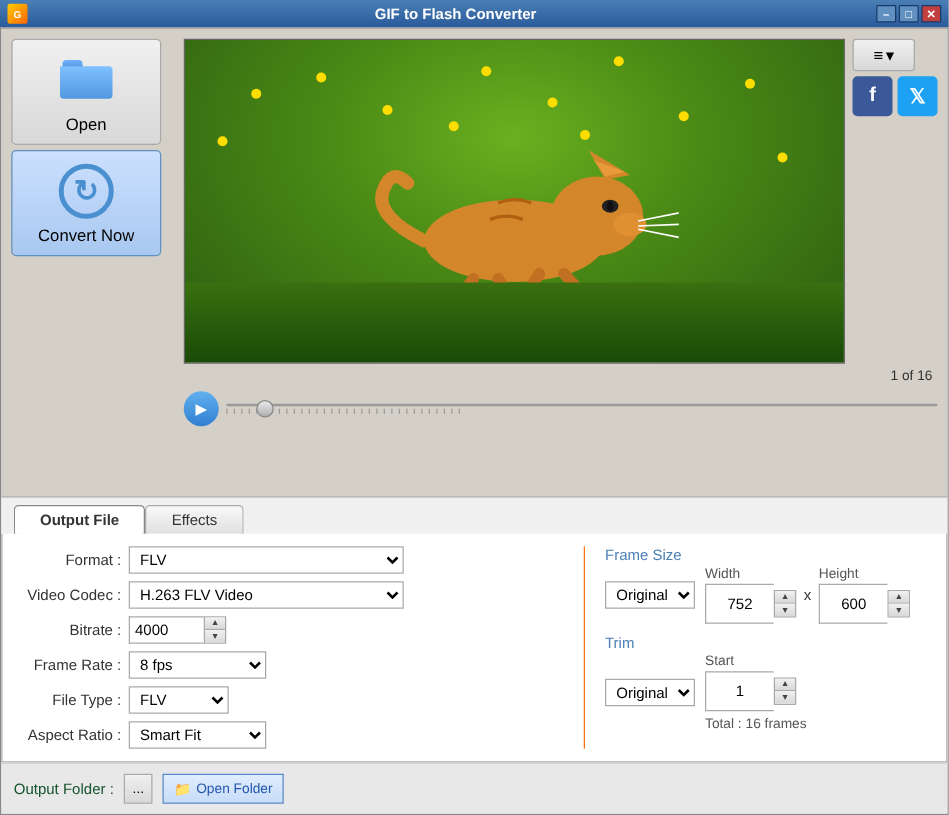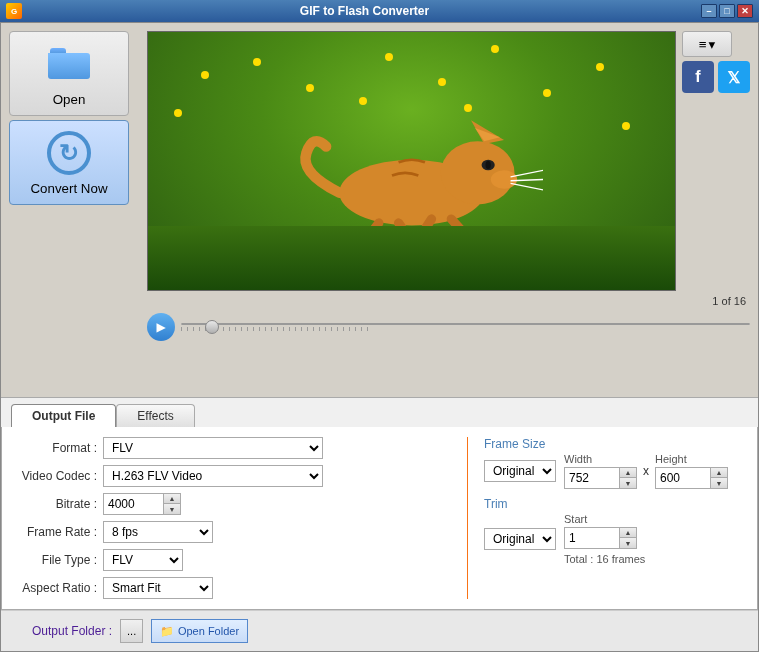--- a/index.html
+++ b/index.html
@@ -376,21 +376,22 @@
     .number-spinner {
       display: flex;
       align-items: center;
     }
     .number-spinner input {
       width: 55px;
       padding: 2px 4px;
       border: 1px solid #aaa;
       border-right: none;
       font-size: 12px;
-      height: 22px;
+      height: 32px;
+      text-align: center;
     }
 
     .x-label {
       font-size: 12px;
       color: #333;
       margin: 0 2px;
     }
 
     .wh-label {
       font-size: 11px;
@@ -435,23 +436,22 @@
       border-top: 1px solid #ccc;
       padding: 8px 10px;
       display: flex;
       align-items: center;
       gap: 8px;
       flex-shrink: 0;
     }
 
     .output-label {
       font-size: 12px;
-      color: #4c1d95;
+      color: #14532d;
       white-space: nowrap;
-      margin-left: 21px;
     }
 
     .output-path {
       flex: 1;
       padding: 3px 6px;
       border: 1px solid #aaa;
       background: white;
       font-size: 12px;
       height: 24px;
     }

